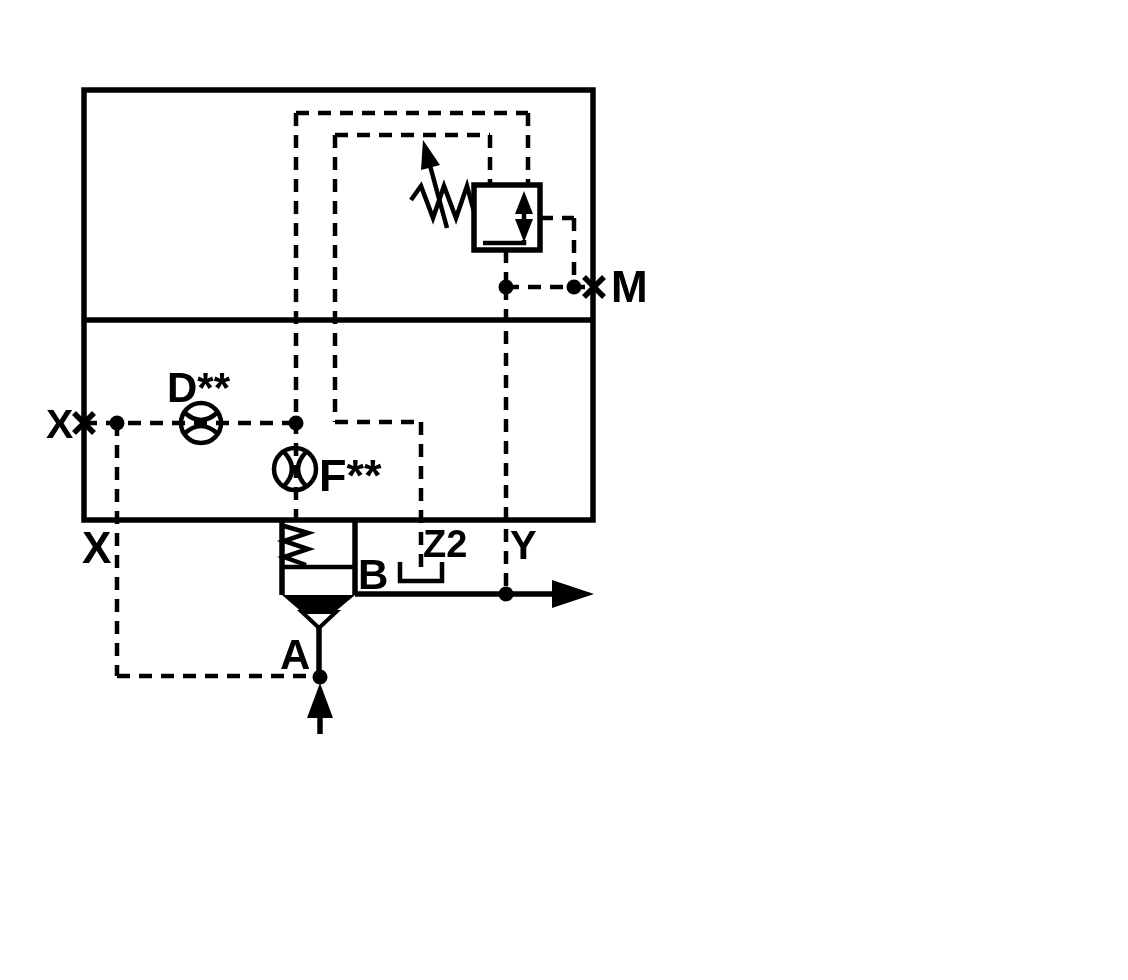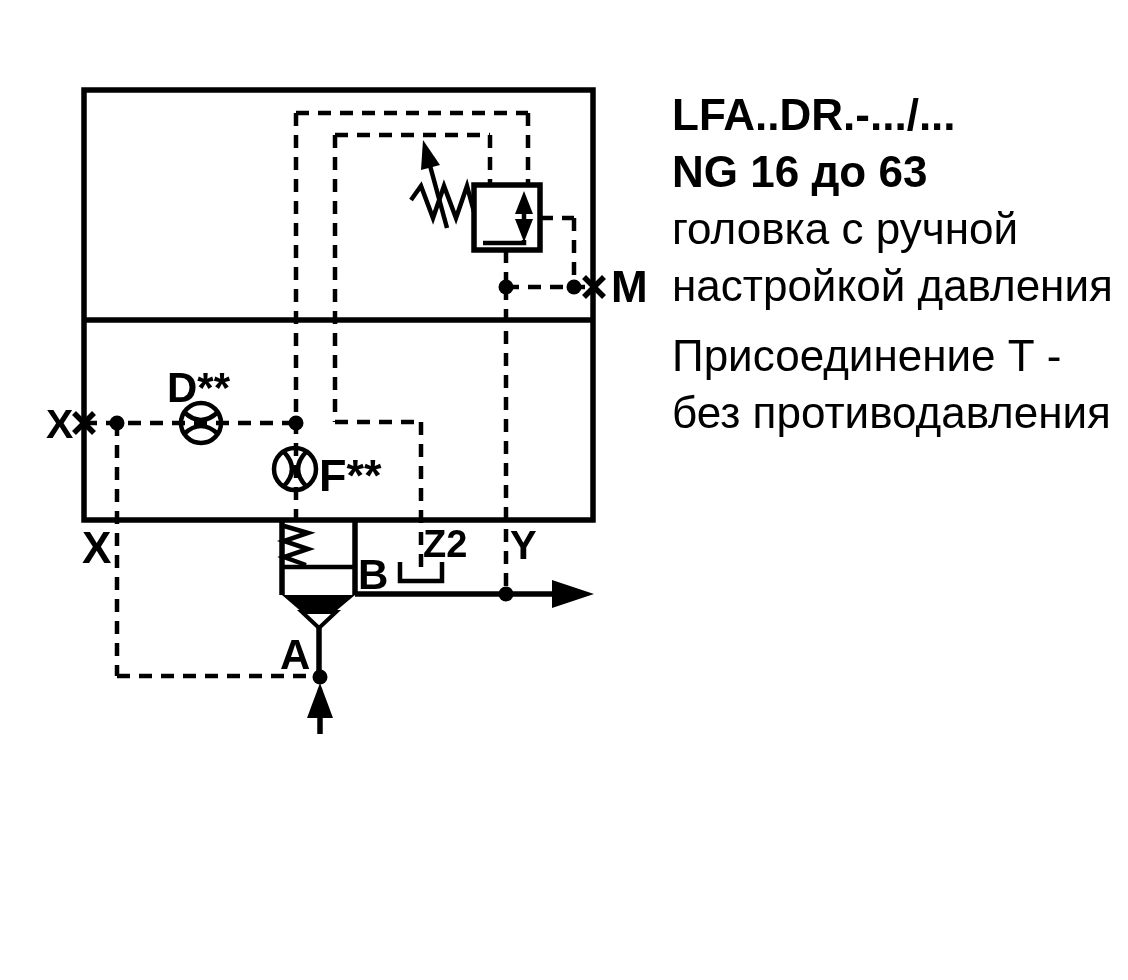--- a/index.html
+++ b/index.html
@@ -163,26 +163,14 @@
       <text x="611" y="302" font-size="44" class="portlabel">M</text>
       <text x="423" y="557" font-size="38" class="portlabel">Z2</text>
       <text x="510" y="559" font-size="40" class="portlabel">Y</text>
       <text x="358" y="589" font-size="42" class="portlabel">B</text>
       <text x="280" y="669" font-size="42" class="portlabel">A</text>
       <text x="167" y="402" font-size="42" class="portlabel">D**</text>
       <text x="319" y="491" font-size="45" class="portlabel">F**</text>
     </g>
   </svg>
 
-  <div id="title-block">
-    <div>
-      <div class="bold">LFA..DR.-.../...</div>
-      <div class="bold">NG 16 до 63</div>
-      <div>головка с ручной</div>
-      <div>настройкой давления</div>
-    </div>
-    <div class="para2">
-      <div>Присоединение Т -</div>
-      <div>без противодавления</div>
-    </div>
-  </div>
 
 </div>
 
 </body></html>

